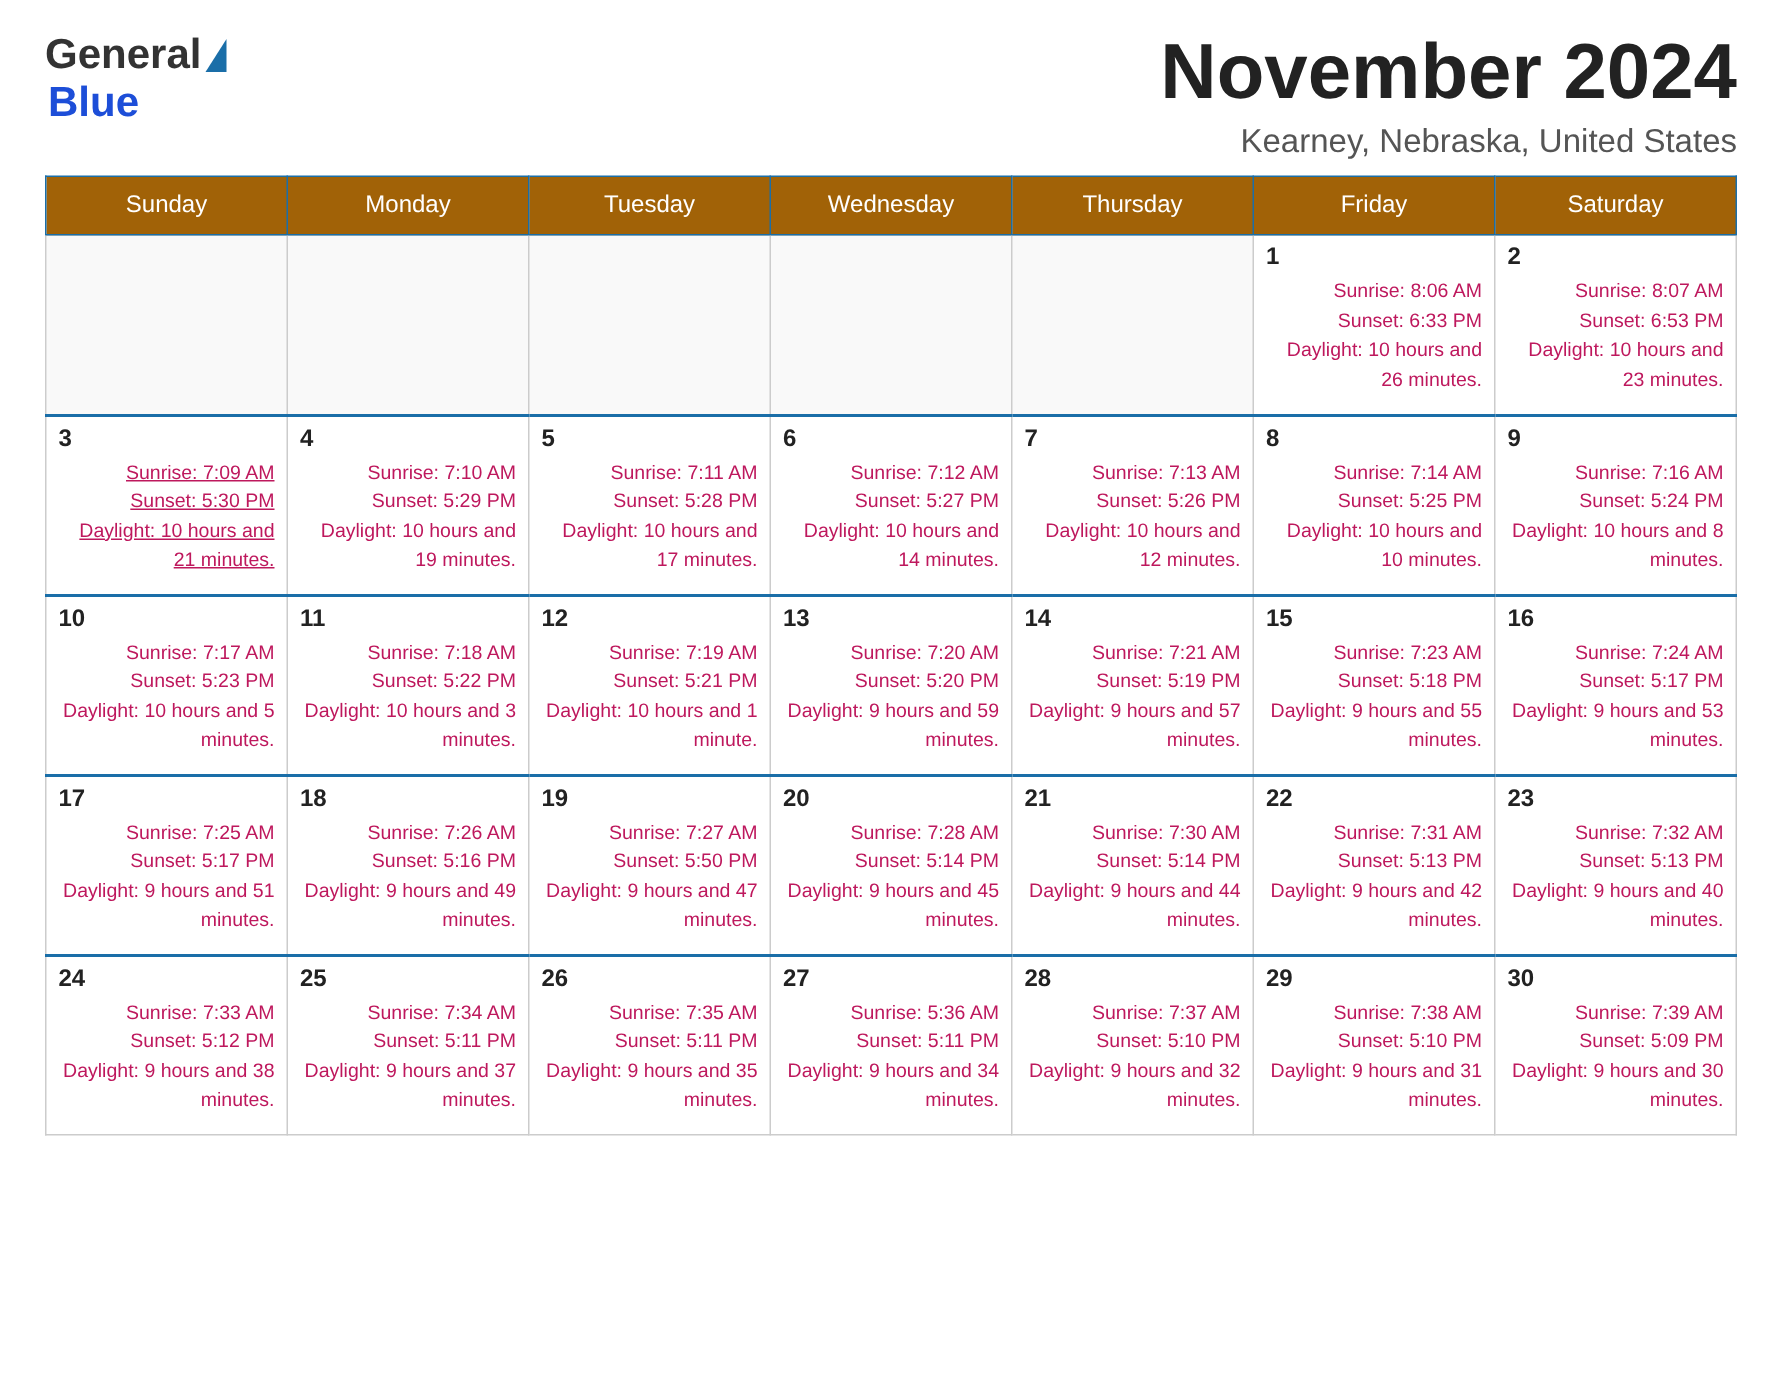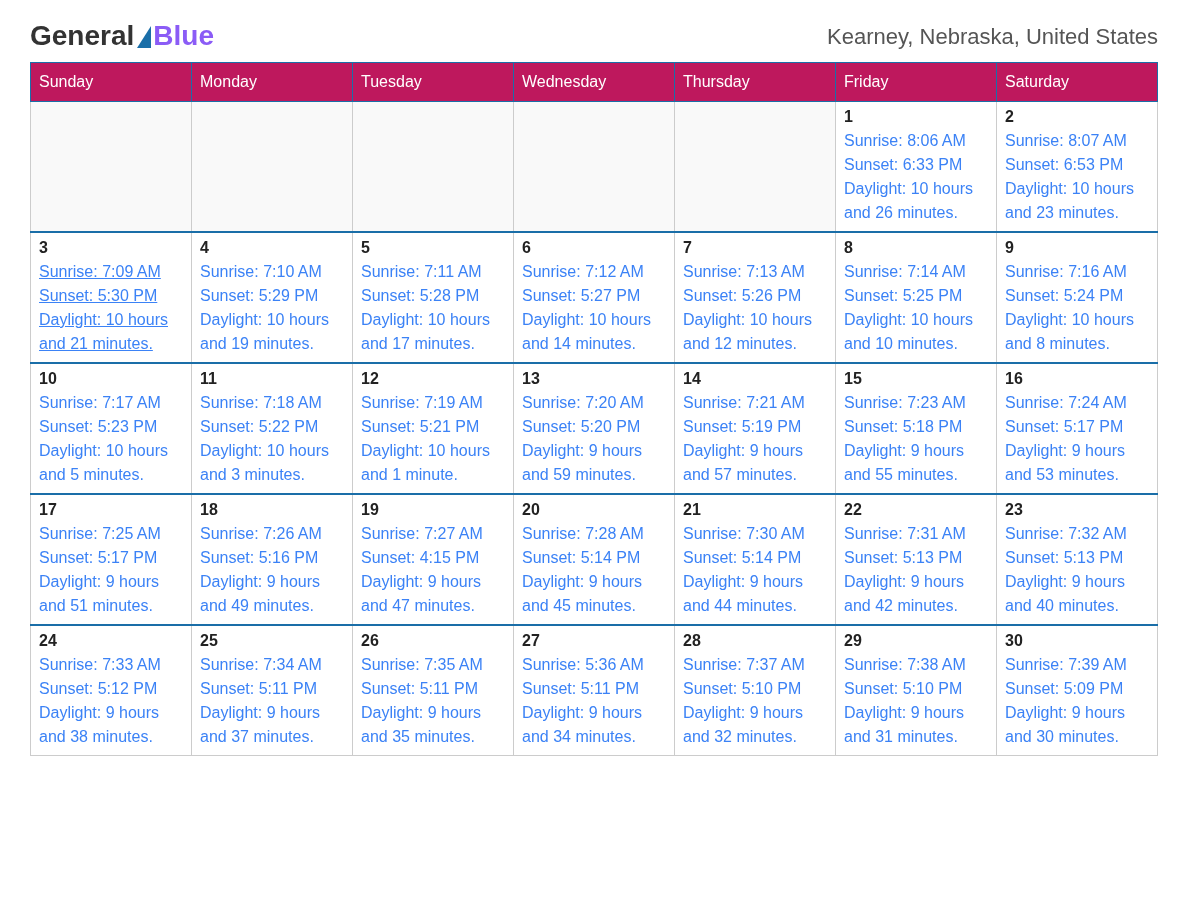--- a/index.html
+++ b/index.html
@@ -11,21 +11,21 @@
       min-height: 918px;
     }
     .header {
       display: flex;
       justify-content: space-between;
       align-items: flex-start;
       margin-bottom: 10px;
     }
     .logo {
       display: flex;
-      flex-direction: row;
+      flex-direction: column;
       align-items: flex-start;
       justify-content: space-between;
     }
     .logo-top {
       display: flex;
       align-items: center;
     }
     .logo-general {
       font-size: 28px;
       font-weight: bold;
@@ -35,21 +35,21 @@
       width: 0;
       height: 0;
       border-left: 14px solid transparent;
       border-bottom: 22px solid #1a6ea8;
       margin-left: 3px;
       margin-top: 2px;
     }
     .logo-blue {
       font-size: 28px;
       font-weight: bold;
-      color: #8b5cf6;
+      color: #1d4ed8;
       margin-left: 2px;
     }
     .title-block {
       text-align: right;
     }
     .month-title {
       font-size: 52px;
       font-weight: bold;
       color: #222;
       line-height: 1.1;
@@ -58,26 +58,26 @@
       font-size: 22px;
       color: #555;
       margin-top: 4px;
     }
     .calendar {
       width: 100%;
       border-collapse: collapse;
       margin-top: 10px;
     }
     .calendar th {
-      background: #be185d;
+      background: #a16207;
       color: #fff;
       padding: 10px 8px;
       font-size: 16px;
       font-weight: normal;
-      text-align: left;
+      text-align: center;
       border: 1px solid #1a6ea8;
     }
     .calendar td {
       border: 1px solid #ccc;
       vertical-align: top;
       padding: 6px 8px;
       width: 14.28%;
       min-height: 110px;
       height: 120px;
       background: #fff;
@@ -85,40 +85,42 @@
     .calendar td.empty {
       background: #f9f9f9;
     }
     .day-num {
       font-size: 16px;
       font-weight: bold;
       color: #222;
       margin-bottom: 3px;
     }
     .day-info {
-      font-size: 16px;
-      color: #3b82f6;
+      font-size: 13px;
+      color: #be185d;
       line-height: 1.5;
+      text-align: right;
     }
     .row-divider td {
       border-top: 2px solid #1a6ea8;
     }
   </style>
 </head>
 <body>
 
 <div class="header">
   <div class="logo">
     <div class="logo-top">
       <span class="logo-general">General</span>
       <div class="logo-triangle"></div>
     </div>
     <span class="logo-blue">Blue</span>
   </div>
   <div class="title-block">
+    <div class="month-title">November 2024</div>
     <div class="location">Kearney, Nebraska, United States</div>
   </div>
 </div>
 
 <table class="calendar">
   <thead>
     <tr>
     <th>Sunday</th>
         <th>Monday</th>
         <th>Tuesday</th>
@@ -245,21 +247,21 @@
         </td>
         <td>
           <div class="day-num">18</div>
           <div class="day-info" style="white-space: pre-line;">Sunrise: 7:26 AM
 Sunset: 5:16 PM
 Daylight: 9 hours and 49 minutes.</div>
         </td>
         <td>
           <div class="day-num">19</div>
           <div class="day-info" style="white-space: pre-line;">Sunrise: 7:27 AM
-Sunset: 4:15 PM
+Sunset: 5:50 PM
 Daylight: 9 hours and 47 minutes.</div>
         </td>
         <td>
           <div class="day-num">20</div>
           <div class="day-info" style="white-space: pre-line;">Sunrise: 7:28 AM
 Sunset: 5:14 PM
 Daylight: 9 hours and 45 minutes.</div>
         </td>
         <td>
           <div class="day-num">21</div>

